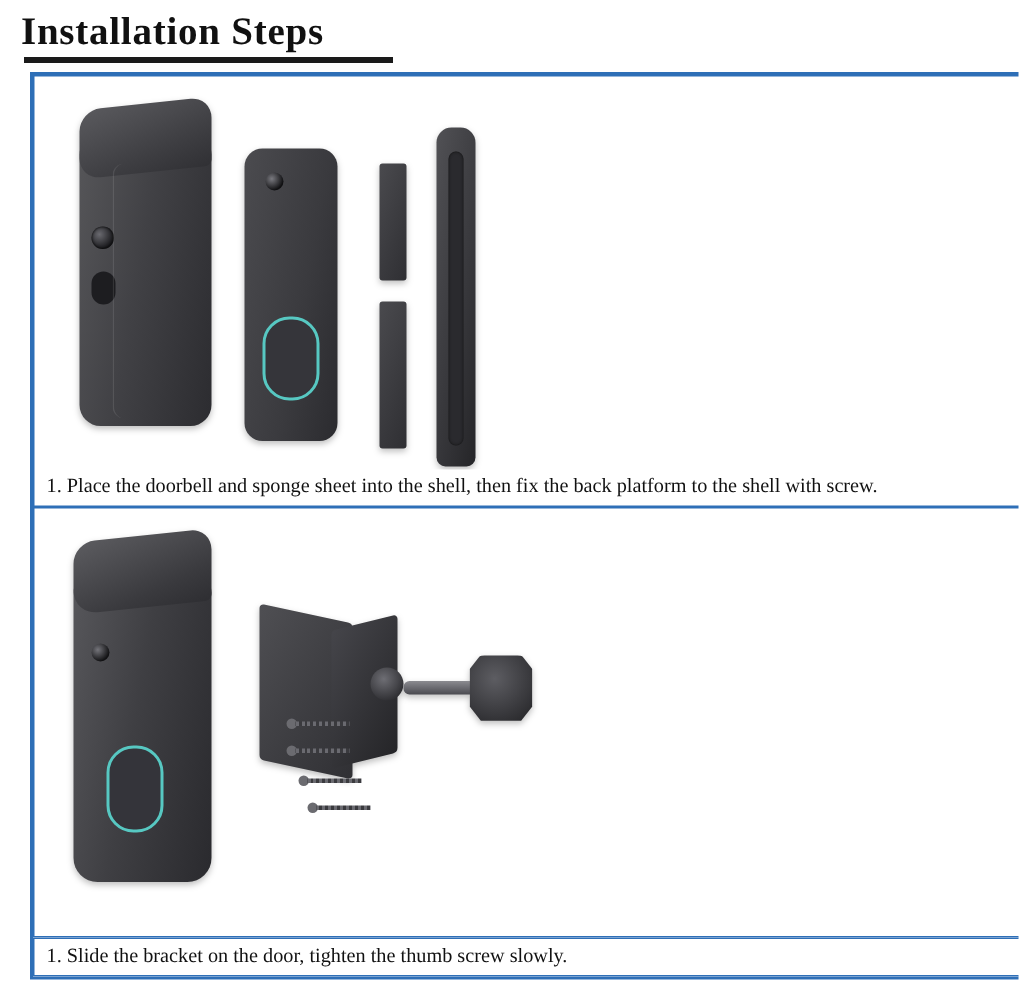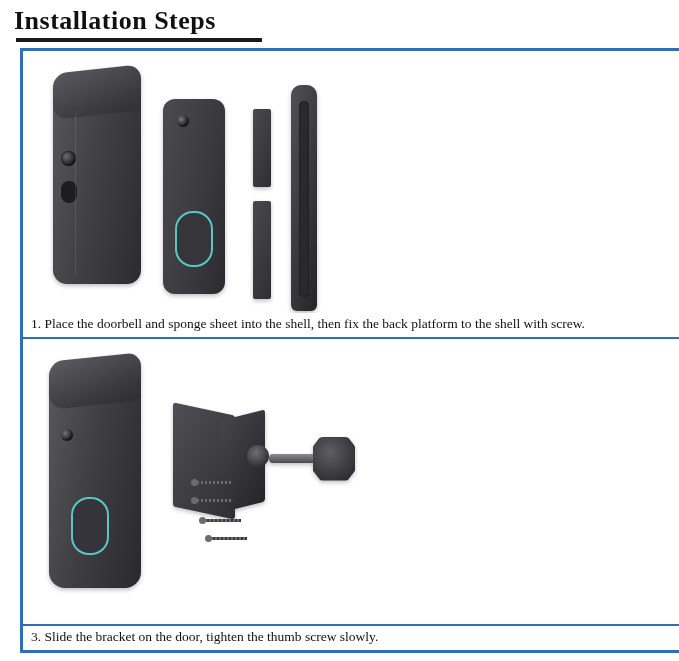--- a/index.html
+++ b/index.html
@@ -407,18 +407,18 @@
         <div class="c3-bracket shadowed">
           <div class="hole" style="left:8px; top:10px;"></div>
           <div class="hole" style="left:44px; top:10px;"></div>
           <div class="hole" style="left:8px; top:208px;"></div>
           <div class="hole" style="left:44px; top:208px;"></div>
         </div>
         <div class="c3-tab shadowed"></div>
         <div class="c3-nut shadowed"></div>
 
       </div>
-      <div class="caption">3. Slide the bracket on the door, tighten the thumb screw slowly.</div>
+      <div class="caption">1. Slide the bracket on the door, tighten the thumb screw slowly.</div>
     </div>
 
 
   </div>
 </div>
 
 </body></html>

